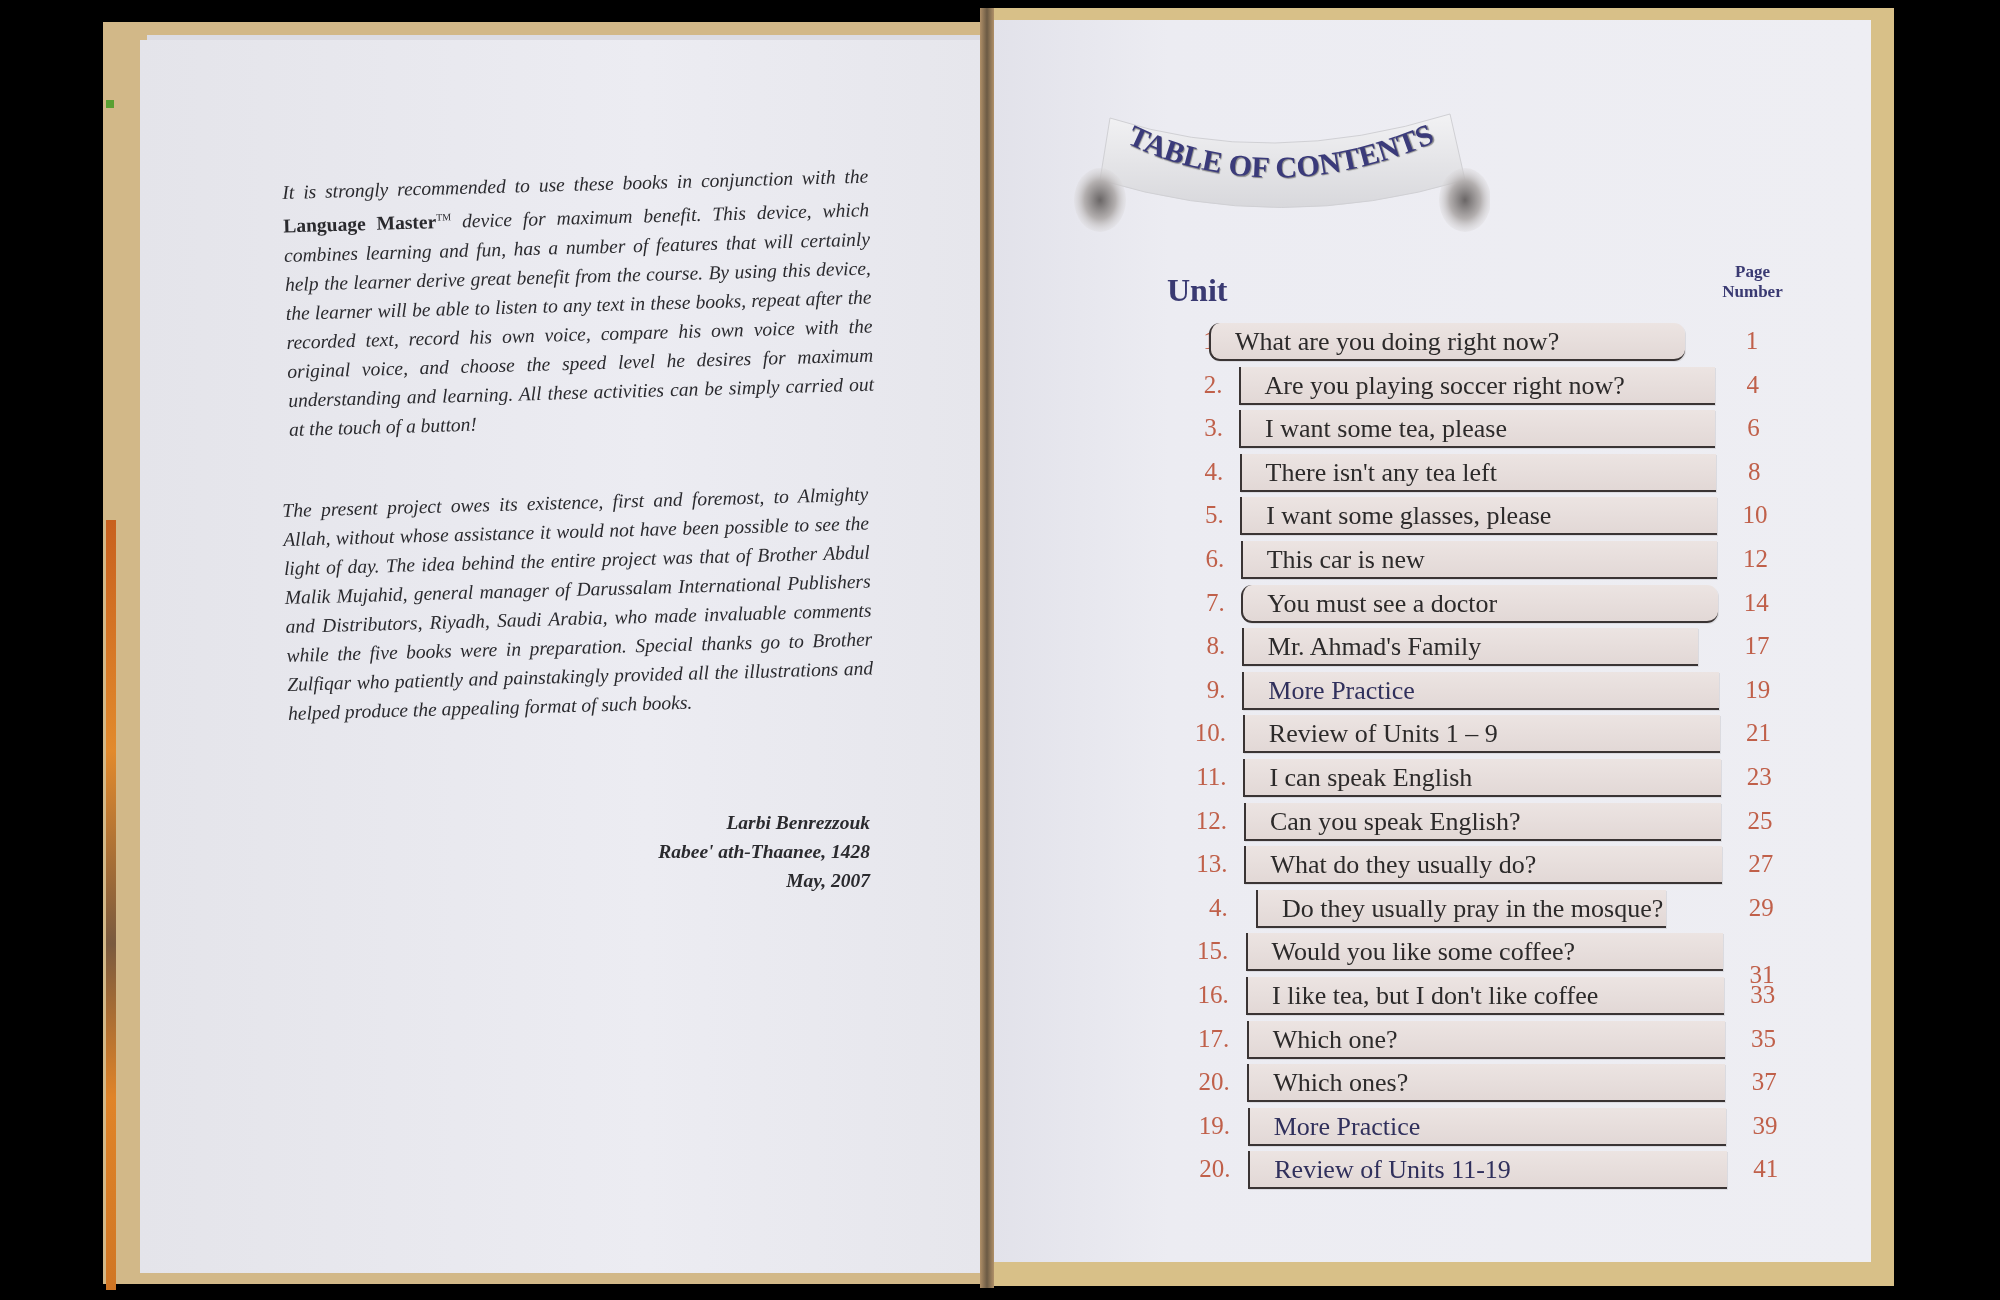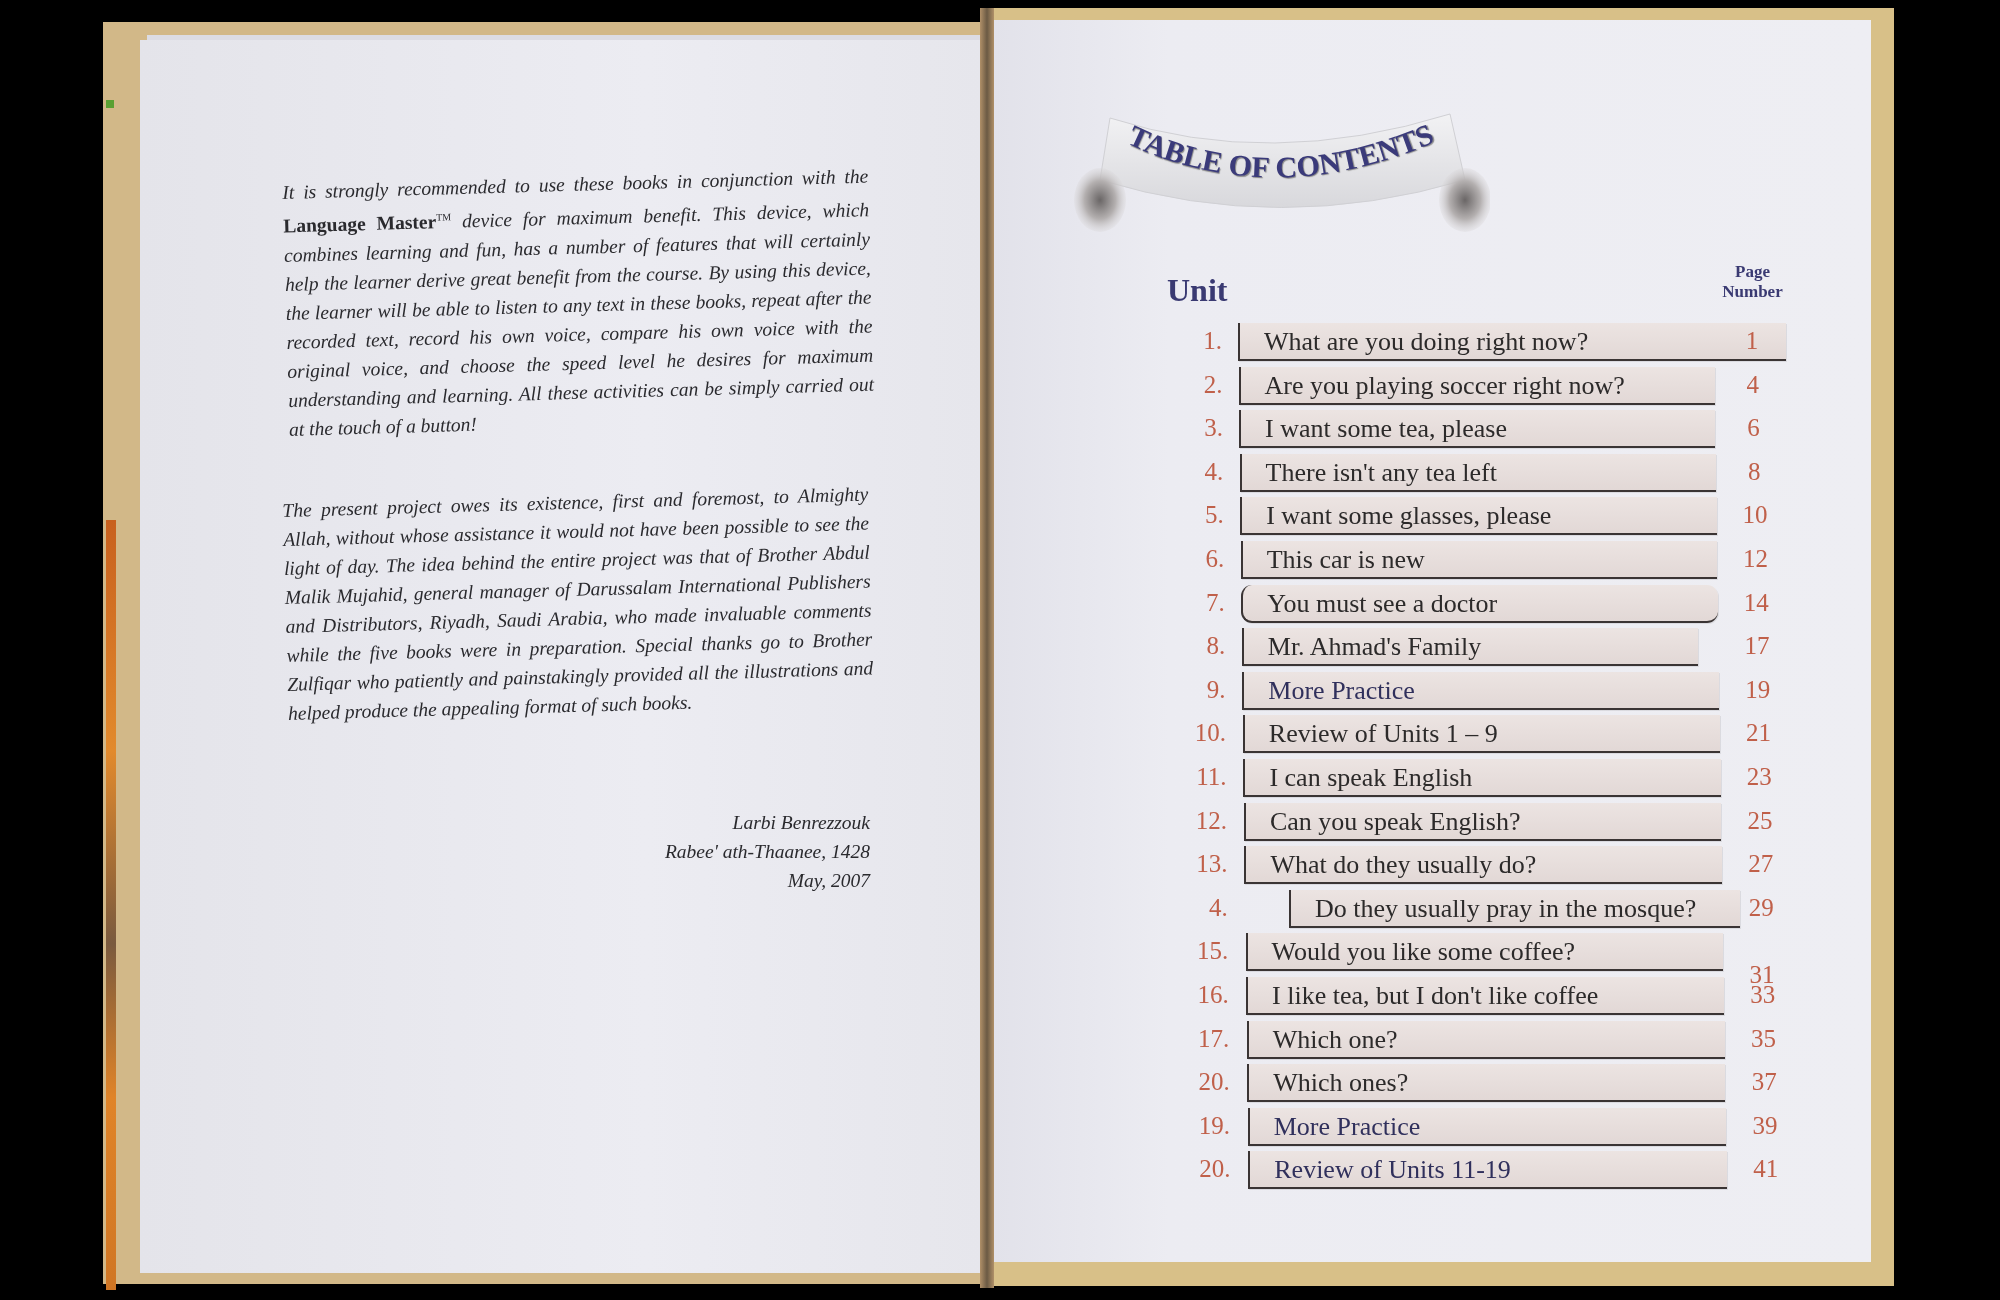--- a/index.html
+++ b/index.html
@@ -50,21 +50,21 @@
     font-size: 19.5px; line-height: 29px; color: #2a2a2e; text-align: justify;
     transform: rotate(-1.6deg); transform-origin: left top;
   }
   .preface-p1 { top: 178px; }
   .preface-p2 { top: 496px; }
   .preface .brand { font-style: normal; font-weight: bold; }
   .preface .tm { font-size: 10px; vertical-align: super; font-style: normal; }
   .signature {
     position: absolute; left: 560px; top: 808px; width: 310px; text-align: right;
     font-family: "Liberation Serif", serif; font-style: italic;
-    font-size: 19.5px; line-height: 29px; color: #2a2a2e;
+    font-size: 19.5px; line-height: 29px; color: #2a2a2e; font-weight: bold;
   }
 
   
   .banner {
     position: absolute; left: 1070px; top: 110px; width: 420px; height: 140px;
   }
   .banner svg { position: absolute; left: 0; top: 0; }
 
   
   .unit-heading {
@@ -151,21 +151,21 @@
 
 <div class="unit-heading">Unit</div>
 <div class="page-heading">
   <div>Page</div>
   <div>Number</div>
 </div>
 
 <div class="toc" id="toc">
     <div class="toc-row" style="top: 323px; left: 0px;">
       <div class="toc-num" style="left: 1166px;">1.</div>
-      <div class="toc-box" style="left: 1238px; width: 548px;">
+      <div class="toc-box" style="left: 1209px; width: 476px; border-radius: 11px;">
         <div class="toc-title">What are you doing right now?</div>
       </div>
       <div class="toc-page" style="left: 1722px;">1</div>
     </div>
     <div class="toc-row" style="top: 366.6px; left: 0px;">
       <div class="toc-num" style="left: 1166.45px;">2.</div>
       <div class="toc-box" style="left: 1238.54px; width: 476.135px;">
         <div class="toc-title">Are you playing soccer right now?</div>
       </div>
       <div class="toc-page" style="left: 1722.72px;">4</div>
@@ -242,21 +242,21 @@
     </div>
     <div class="toc-row" style="top: 846.2px; left: 0px;">
       <div class="toc-num" style="left: 1171.4px;">13.</div>
       <div class="toc-box" style="left: 1244.48px; width: 477.62px;">
         <div class="toc-title">What do they usually do?</div>
       </div>
       <div class="toc-page" style="left: 1730.64px;">27</div>
     </div>
     <div class="toc-row" style="top: 889.8px; left: 0px;">
       <div class="toc-num" style="left: 1171.85px;">4.</div>
-      <div class="toc-box" style="left: 1289px; width: 451px; padding-left: 8px;">
+      <div class="toc-box" style="left: 1256px; width: 410px; padding-left: 8px;">
         <div class="toc-title">Do they usually pray in the mosque?</div>
       </div>
       <div class="toc-page" style="left: 1731.36px;">29</div>
     </div>
     <div class="toc-row" style="top: 933.4px; left: 0px;">
       <div class="toc-num" style="left: 1172.3px;">15.</div>
       <div class="toc-box" style="left: 1245.56px; width: 477.89px;">
         <div class="toc-title">Would you like some coffee?</div>
       </div>
       <div class="toc-page" style="left: 1732.08px; margin-top: 24px;">31</div>

